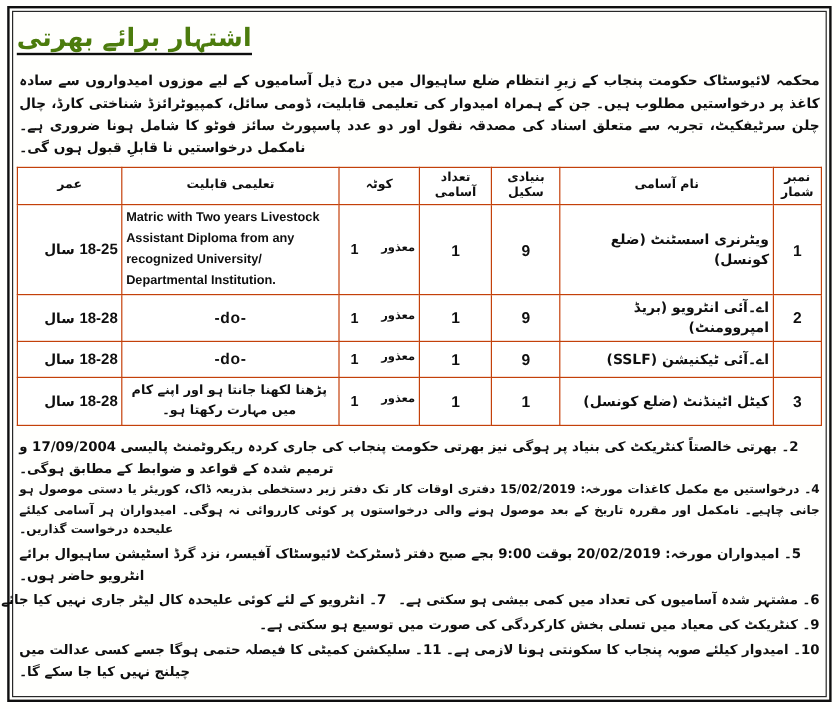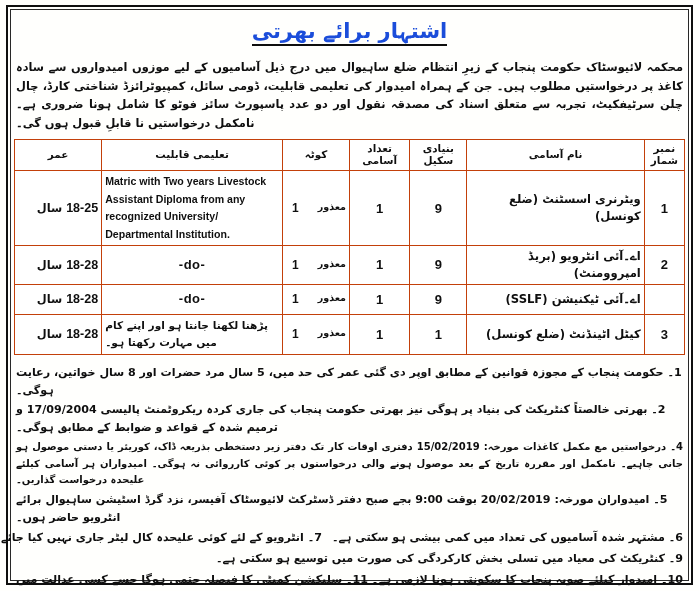--- a/index.html
+++ b/index.html
@@ -44,26 +44,26 @@
     left: 14px;
     top: 12px;
     right: 14px;
     bottom: 13px;
     box-sizing: border-box;
     direction: rtl;
   }
 
   
   .ad-title {
-    text-align: center;
+    text-align: left;
     font-family: "DejaVu Sans", "Liberation Sans", sans-serif;
     font-size: 21px;
     font-weight: bold;
     letter-spacing: 0.5px;
-    color: #1d4ed8;
+    color: #4d7c0f;
     margin: 6px 0 14px 0;
     line-height: 1.25;
     direction: rtl;
   }
   .ad-title span {
     border-bottom: 2px solid #101010;
     padding-bottom: 1px;
   }
 
   
@@ -151,21 +151,21 @@
     font-weight: 600;
   }
   td.c-qual.centered {
     text-align: center;
     font-size: 13px;
     font-weight: 700;
     letter-spacing: 0.5px;
   }
   td.c-qual.urdu {
     direction: rtl;
-    text-align: left;
+    text-align: center;
     font-family: "DejaVu Sans", "Liberation Sans", sans-serif;
     font-size: 10.6px;
     font-weight: 700;
     padding-right: 5px;
   }
   td.c-age {
     text-align: right;
     font-family: "DejaVu Sans", "Liberation Sans", sans-serif;
     font-size: 11.4px;
     font-weight: 700;
@@ -311,21 +311,20 @@
           <td class="c-qual urdu">پڑھنا لکھنا جانتا ہو اور اپنے کام میں مہارت رکھتا ہو۔</td>
           <td class="c-age">
             <span class="ynum">18-28</span>
             <span>سال</span>
           </td>
         </tr>
       </tbody>
     </table>
 
     <div class="conditions">
-      <div class="cond-solo">1۔ حکومت پنجاب کے مجوزہ قوانین کے مطابق اوپر دی گئی عمر کی حد میں، 5 سال مرد حضرات اور 8 سال خواتین، رعایت ہوگی۔</div>
       <div class="cond-solo">2۔ بھرتی خالصتاً کنٹریکٹ کی بنیاد پر ہوگی نیز بھرتی حکومت پنجاب کی جاری کردہ ریکروٹمنٹ پالیسی 17/09/2004 و ترمیم شدہ کے قواعد و ضوابط کے مطابق ہوگی۔</div>
       <div class="cond-line">4۔ درخواستیں مع مکمل کاغذات مورخہ: 15/02/2019 دفتری اوقات کار تک دفتر زیر دستخطی بذریعہ ڈاک، کوریئر یا دستی موصول ہو جانی چاہیے۔ نامکمل اور مقررہ تاریخ کے بعد موصول ہونے والی درخواستوں پر کوئی کارروائی نہ ہوگی۔ امیدواران ہر آسامی کیلئے علیحدہ درخواست گذاریں۔</div>
       <div class="cond-solo">5۔ امیدواران مورخہ: 20/02/2019 بوقت 9:00 بجے صبح دفتر ڈسٹرکٹ لائیوسٹاک آفیسر، نزد گرڈ اسٹیشن ساہیوال برائے انٹرویو حاضر ہوں۔</div>
       <div class="cond-pair">
         <span>6۔ مشتہر شدہ آسامیوں کی تعداد میں کمی بیشی ہو سکتی ہے۔</span>
         <span>7۔ انٹرویو کے لئے کوئی علیحدہ کال لیٹر جاری نہیں کیا جائے گا اور نہ ہی کوئی TA/DA دیا جائے گا۔</span>
       </div>
       <div class="cond-pair">
         <span>9۔ کنٹریکٹ کی معیاد میں تسلی بخش کارکردگی کی صورت میں توسیع ہو سکتی ہے۔</span>
       </div>

